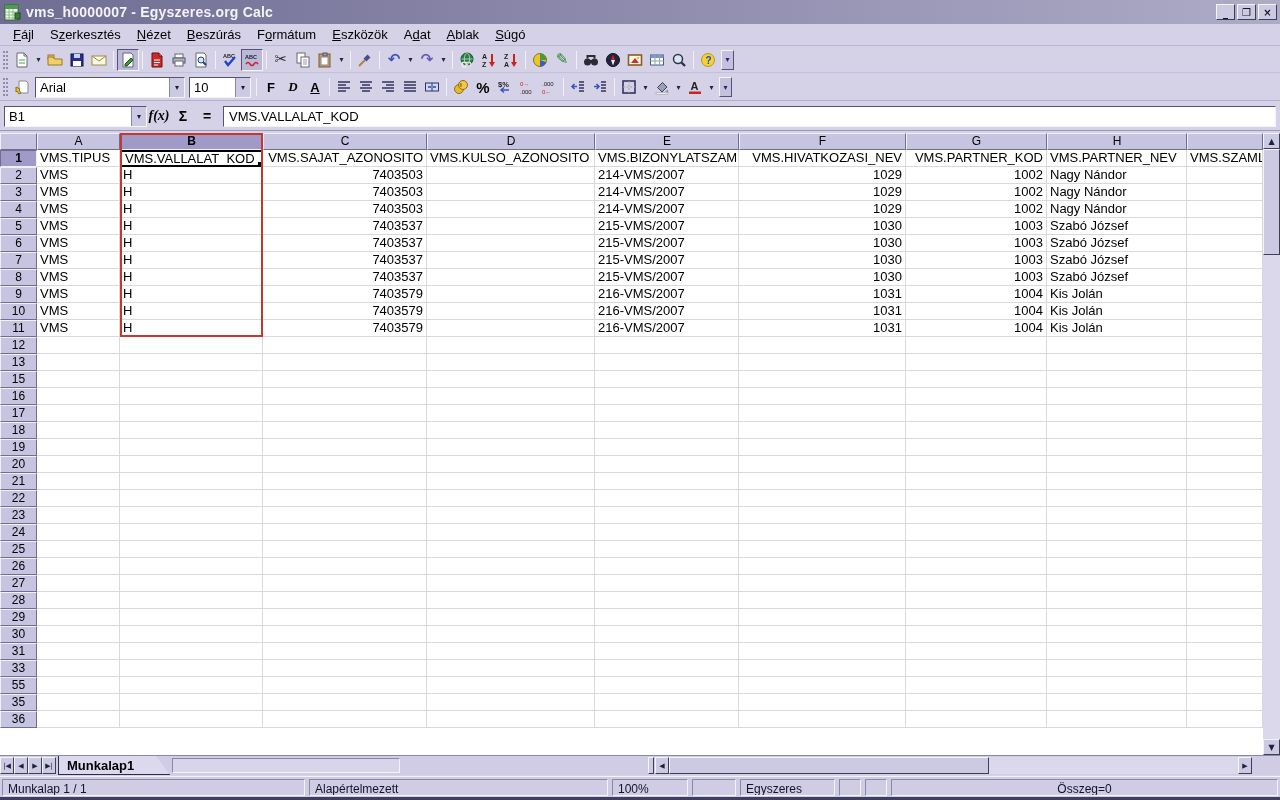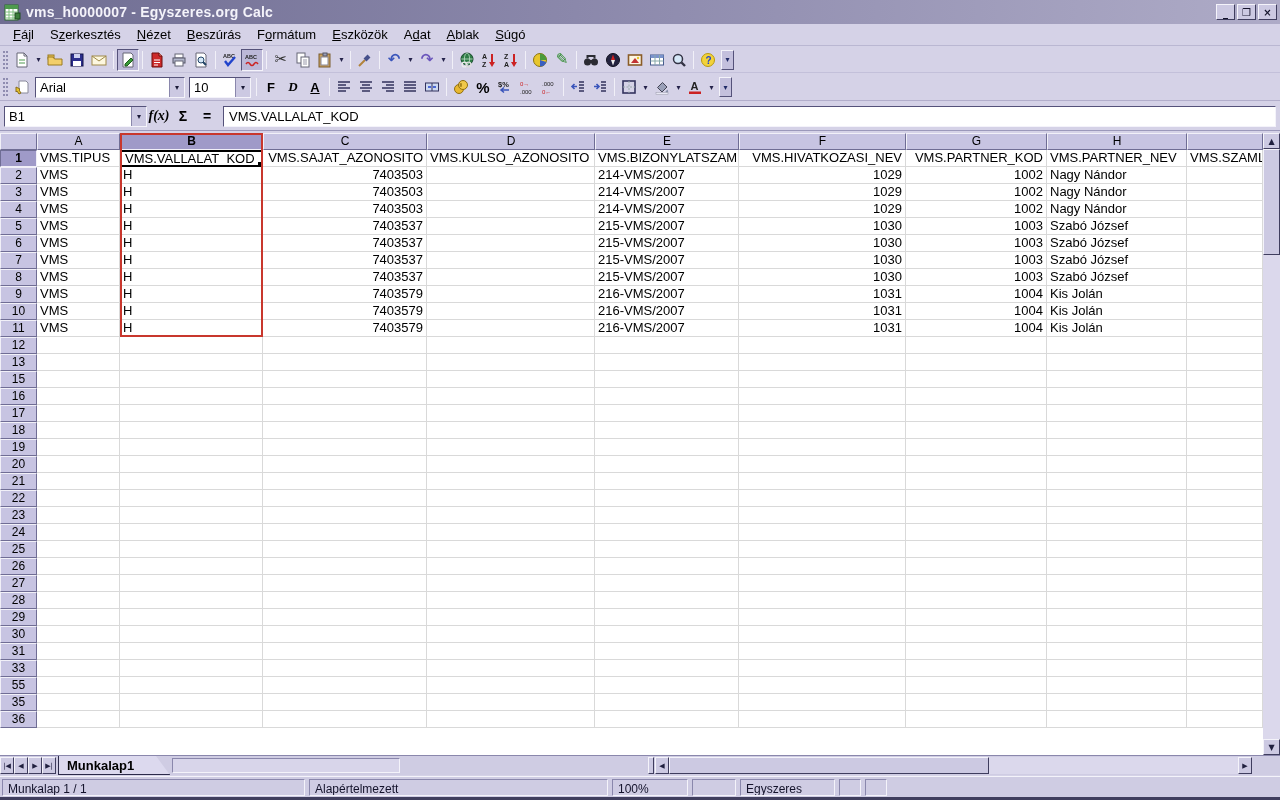--- a/index.html
+++ b/index.html
@@ -1012,14 +1012,15 @@
 </div>
 
 <div class="statusbar">
   <span class="seg" style="left:2px;width:303px">Munkalap 1 / 1</span>
   <span class="seg" style="left:309px;width:299px">Alapértelmezett</span>
   <span class="seg" style="left:612px;width:76px">100%</span>
   <span class="seg" style="left:692px;width:44px"></span>
   <span class="seg" style="left:740px;width:95px">Egyszeres</span>
   <span class="seg" style="left:839px;width:22px"></span>
   <span class="seg" style="left:865px;width:22px"></span>
+  <span class="seg" style="left:891px;width:387px;text-align:center">Összeg=0</span>
 </div>
 <div class="bottomedge"></div>
 
 </body></html>

